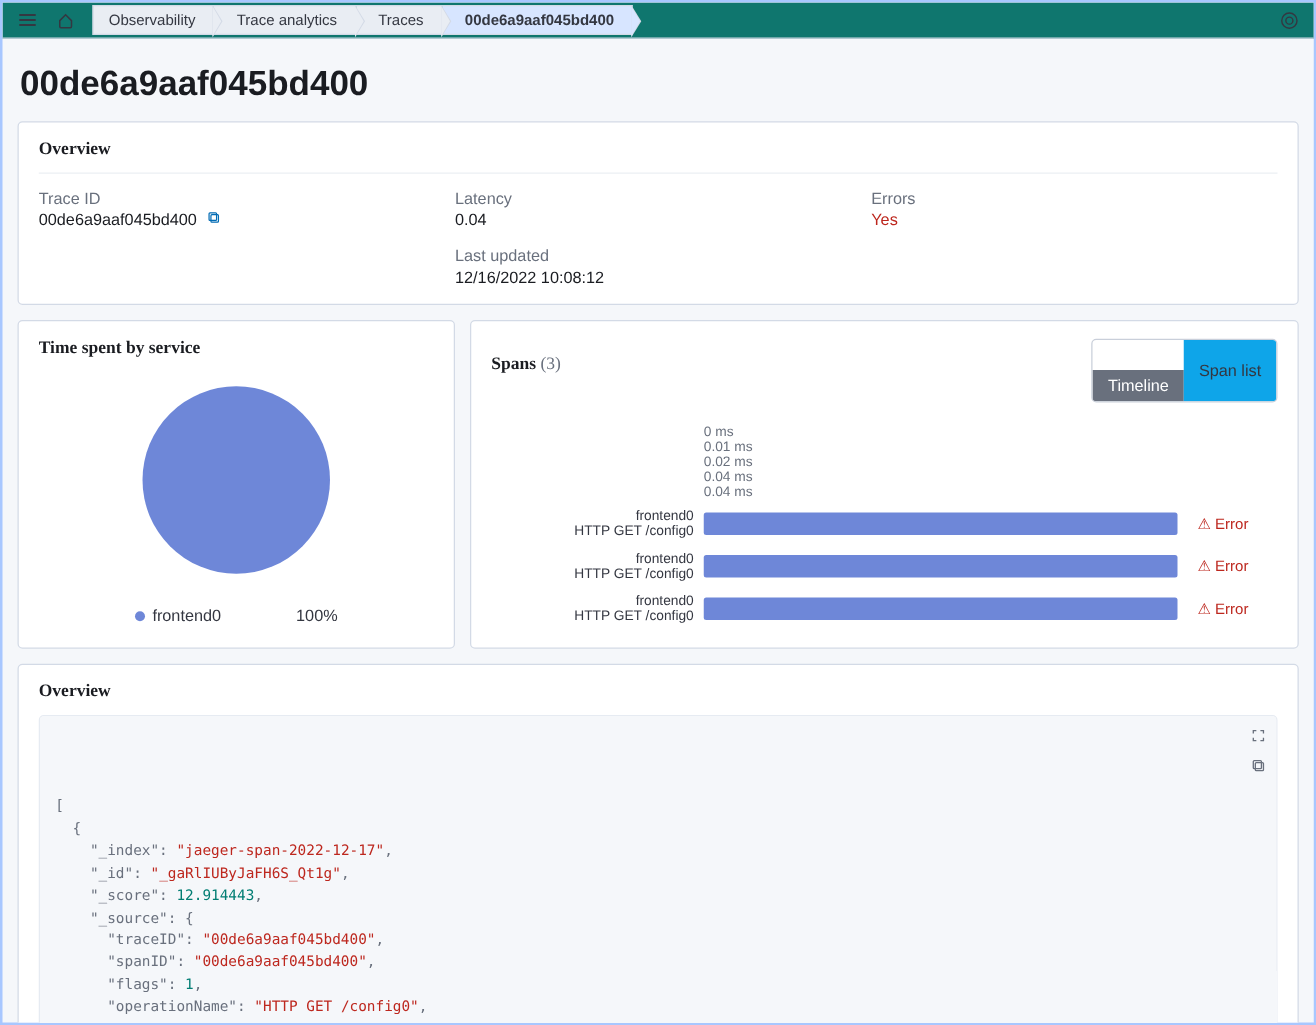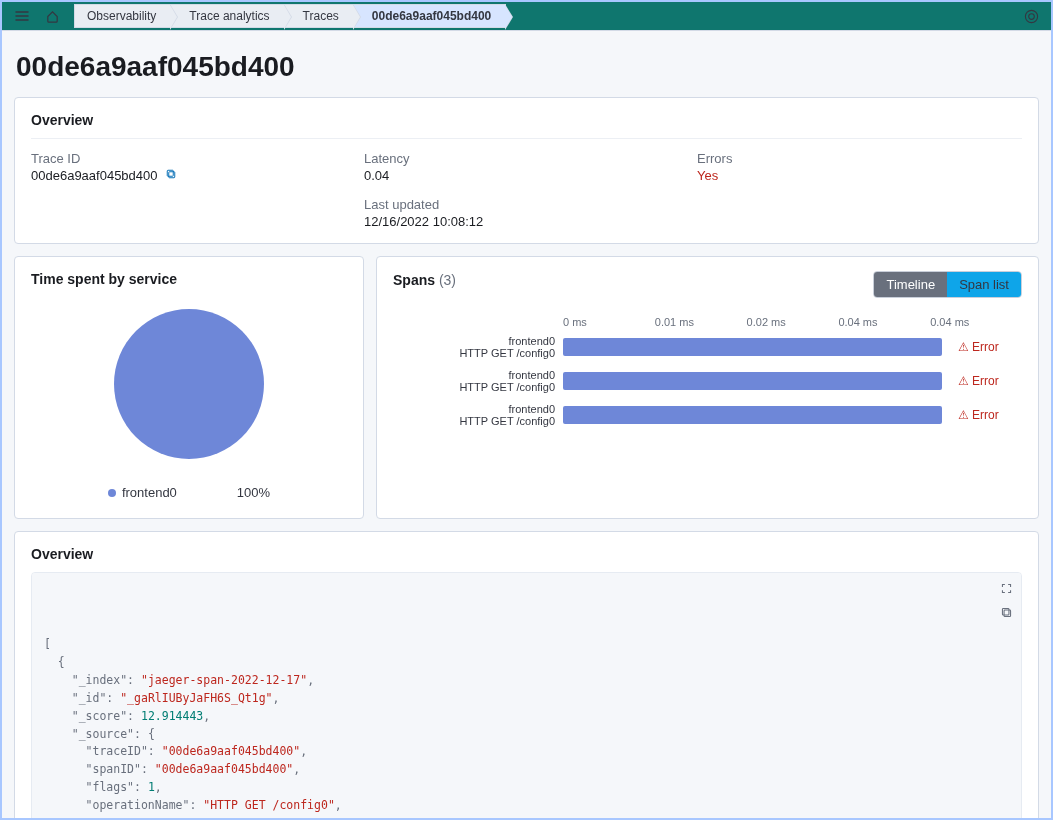--- a/index.html
+++ b/index.html
@@ -68,44 +68,44 @@
   
   .page { padding: 14px 12px; }
   .page-title { font-size:28px; font-weight:700; margin: 6px 2px 14px; }
   .panel {
     background:#fff;
     border:1px solid #d3dae6;
     border-radius:4px;
     padding:14px 16px;
     margin-bottom:12px;
   }
-  .panel-title { font-size:14px; font-weight:700; margin-bottom:10px;}
+  .panel-title { font-size:14px; font-weight:700; margin-bottom:10px;font-family:Liberation Serif, serif;}
   .overview-grid{ display:flex; gap:8px; padding-top:6px; border-top:1px solid #eceff4; margin-top:8px;}
   .ov-col{ flex:1; }
   .ov-label{ color:#69707d; font-size:13px; margin-top:6px;}
   .ov-value{ font-size:13px; color:#1a1c21; margin-top:2px;}
   .ov-value.err{ color:#bd271e;}
   .ov-value .copy{ margin-left:4px; color:#006bb4; cursor:pointer; font-size:12px;}
   
   .mid-row{ display:flex; gap:12px; }
   .mid-row .panel:first-child{ width:350px; }
   .mid-row .panel:last-child{ flex:1; }
   
   .pie-wrap{ display:flex; flex-direction:column; align-items:center; padding:12px 0 4px;}
   .pie{ width:150px; height:150px; border-radius:50%; background:#6e87d8;}
   .legend{ display:flex; align-items:center; gap:60px; margin-top:26px; font-size:13px; color:#343741;}
   .legend .dot{ width:8px;height:8px; border-radius:50%; background:#6e87d8; display:inline-block; margin-right:6px;}
   
   .spans-header{ display:flex; align-items:center; justify-content:space-between;}
   .spans-header .count{ color:#69707d; font-weight:400;}
   .toggle{ display:flex; border:1px solid #c9cfda; border-radius:4px; overflow:hidden;}
   .toggle button{ border:none; background:#0ea5e9; padding:5px 12px; font-size:13px; cursor:pointer; color:#343741;}
-  .toggle button.active{ background:#69707d; color:#fff;}
+  .toggle button.active{ background:#69707d; color:#fff;margin-top:24px;}
   .gantt{ margin-top:18px; }
-  .gantt-axis{ display:flex; margin-left:170px; font-size:11px; color:#69707d;}
+  .gantt-axis{ display:flex; margin-left:170px; font-size:11px; color:#69707d;flex-direction:column;}
   .gantt-axis span{ flex:1; text-align:left;}
   .gantt-row{ display:flex; align-items:center; height:30px; margin-top:4px;}
   .gantt-label{ width:170px; text-align:right; padding-right:8px; font-size:11px; color:#343741; line-height:1.1;}
   .gantt-label .svc{ display:block; font-weight:500;}
   .gantt-label .op{ display:block;}
   .gantt-bar-wrap{ flex:1; position:relative; height:18px;}
   .gantt-bar{ position:absolute; left:0; right:10px; top:0; bottom:0; background:#6e87d8; border-radius:2px;}
   .gantt-err{ color:#bd271e; font-size:12px; width:70px; text-align:left; padding-left:6px;}
   
   .payload-panel .code-wrap{

